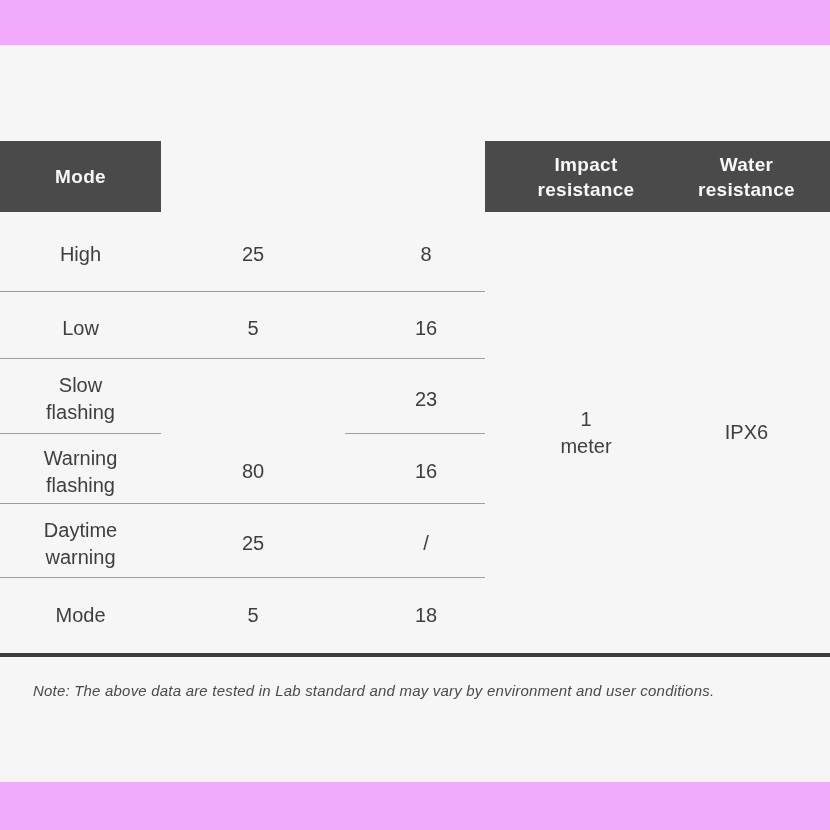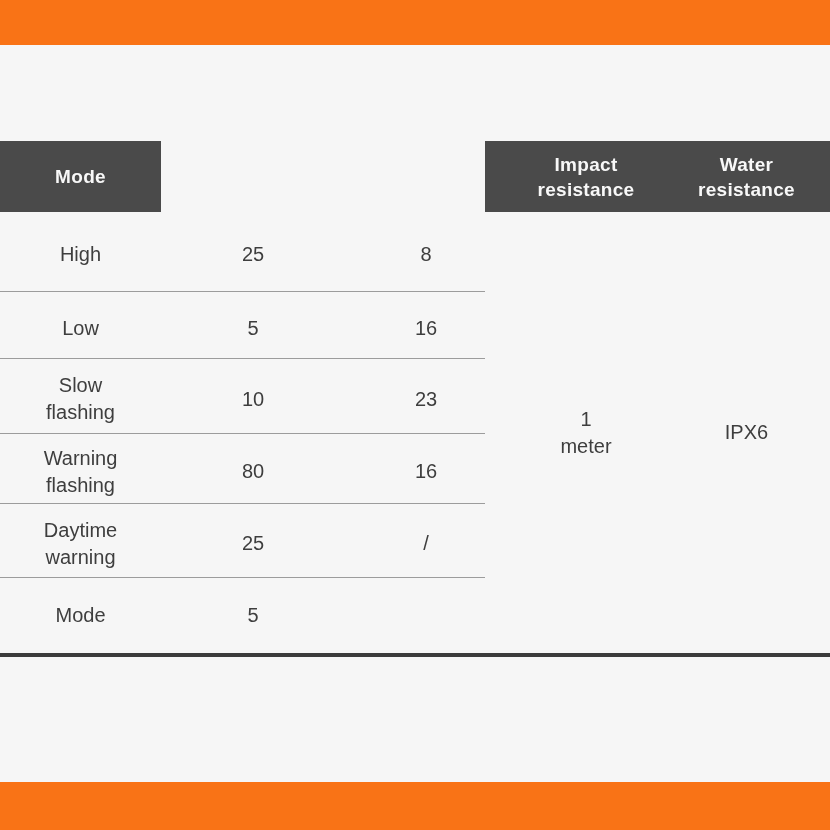--- a/index.html
+++ b/index.html
@@ -1,21 +1,21 @@
 <!DOCTYPE html>
 <html><head>
 <meta charset="utf-8">
 <style>
   * { margin: 0; padding: 0; box-sizing: border-box; }
   html, body { background: #ffffff; }
   .page {
     position: relative;
     width: 830px;
     height: 830px;
-    background: #f97316;
+    background: #f0abfc;
     overflow: hidden;
     font-family: "Liberation Sans", sans-serif;
   }
   .panel {
     position: absolute;
     left: 0;
     top: 45px;
     width: 830px;
     height: 737px;
     background: #f6f6f6;
@@ -92,34 +92,35 @@
     <div class="cell body row-1 col-mode rule">High</div>
     <div class="cell body row-1 col-brightness rule">25</div>
     <div class="cell body row-1 col-runtime rule">8</div>
 
     <div class="cell body row-2 col-mode rule">Low</div>
     <div class="cell body row-2 col-brightness rule">5</div>
     <div class="cell body row-2 col-runtime rule">16</div>
 
     <div class="cell body row-3 col-mode rule">Slow
 flashing</div>
-    <div class="cell body row-3 col-brightness rule">10</div>
     <div class="cell body row-3 col-runtime rule">23</div>
 
     <div class="cell body row-4 col-mode rule">Warning
 flashing</div>
     <div class="cell body row-4 col-brightness rule">80</div>
     <div class="cell body row-4 col-runtime rule">16</div>
 
     <div class="cell body row-5 col-mode rule">Daytime
 warning</div>
     <div class="cell body row-5 col-brightness rule">25</div>
     <div class="cell body row-5 col-runtime rule">/</div>
 
     <div class="cell body row-6 col-mode">Mode</div>
     <div class="cell body row-6 col-brightness">5</div>
+    <div class="cell body row-6 col-runtime">18</div>
 
     <div class="cell body merged col-impact">1
 meter</div>
     <div class="cell body merged col-water">IPX6</div>
   </div>
 
+  <div class="note">Note: The above data are tested in Lab standard and may vary by environment and user conditions.</div>
 </div>
 
 </body></html>

